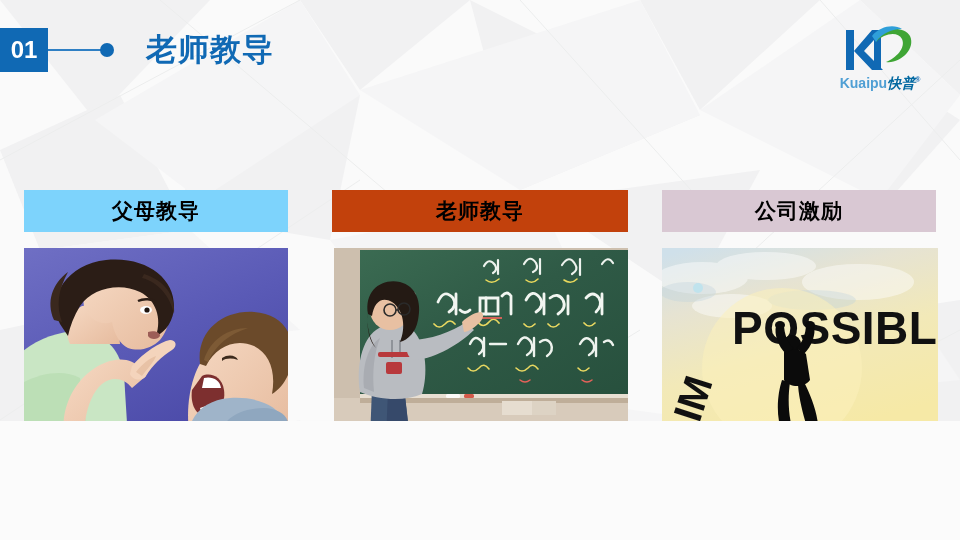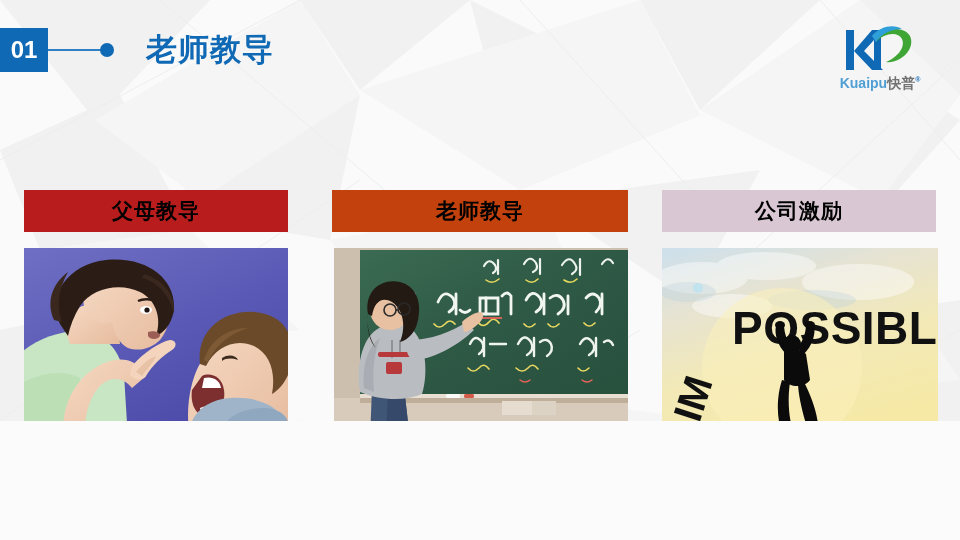--- a/index.html
+++ b/index.html
@@ -99,21 +99,21 @@
     left: 0;
     top: 48px;
     width: 112px;
     text-align: center;
     font-size: 14px;
     font-weight: bold;
     line-height: 16px;
     white-space: nowrap;
   }
   .logo-en { color: #4f9fd4; font-weight: bold; margin-top: 28px; }
-  .logo-cn { color: #737373; font-weight: bold; }
+  .logo-cn { color: #0369a1; font-weight: bold; font-style: italic; }
   .logo-reg { color: #1069b4; font-size: 7px; vertical-align: super; }
 
   
   .col {
     position: absolute;
   }
   .col-header {
     position: absolute;
     left: 0;
     top: 0;
@@ -131,21 +131,21 @@
   }
   .col-image {
     position: absolute;
     left: 0;
     overflow: hidden;
   }
   .col-image svg { display: block; }
 
   
   #col-1 { left: 24px;  top: 190px; width: 264px; }
-  #col-1 .col-header { width: 264px; background: #b91c1c; }
+  #col-1 .col-header { width: 264px; background: #7dd3fc; }
   #col-1 .col-image  { top: 58px; width: 264px; height: 192px; }
 
   #col-2 { left: 332px; top: 190px; width: 296px; }
   #col-2 .col-header { width: 296px; background: #c2410c; }
   #col-2 .col-image  { top: 58px; left: 2px; width: 294px; height: 192px; }
 
   #col-3 { left: 662px; top: 190px; width: 274px; }
   #col-3 .col-header { width: 274px; background: #d9c8d3; }
   #col-3 .col-image  { top: 58px; width: 276px; height: 192px; }
 </style>

